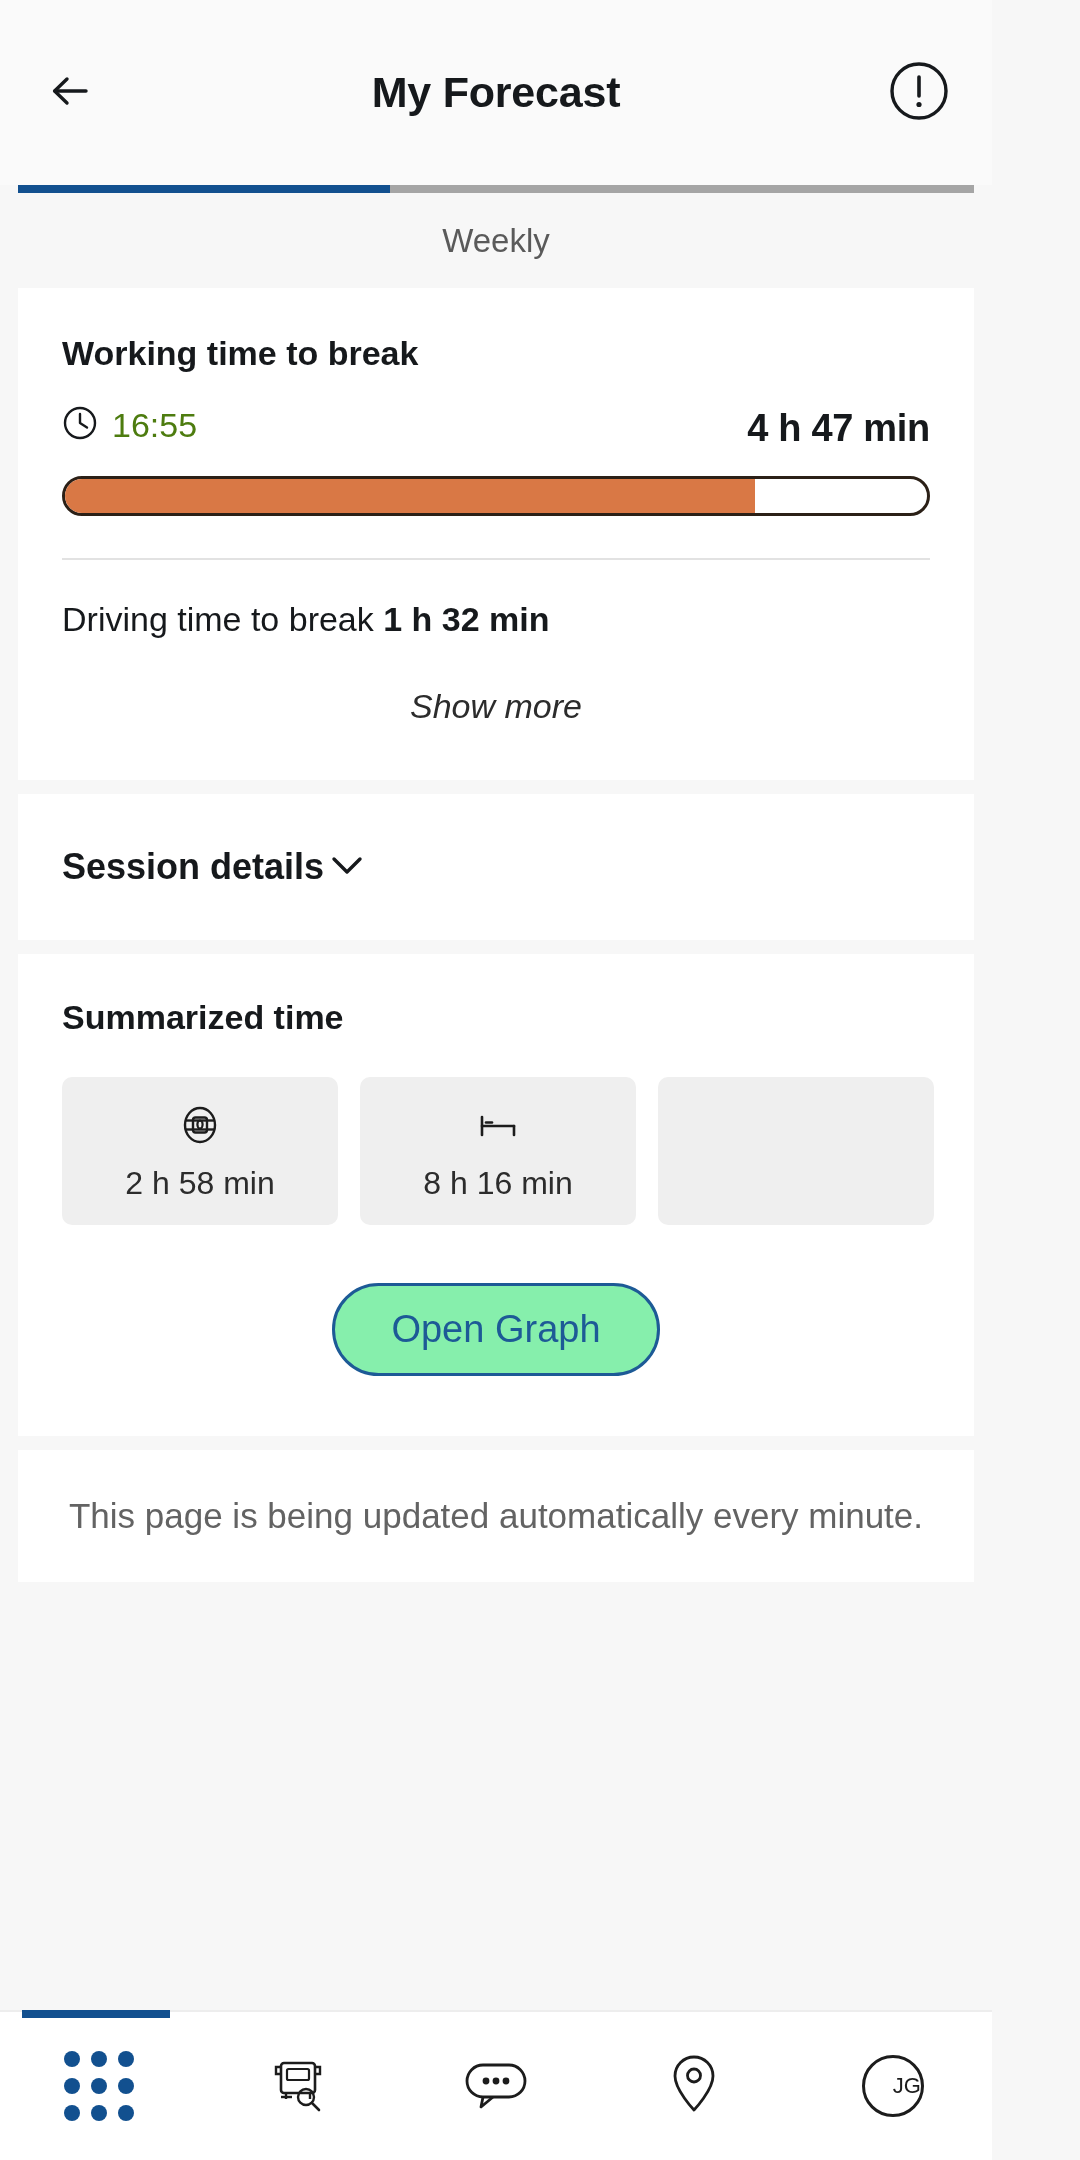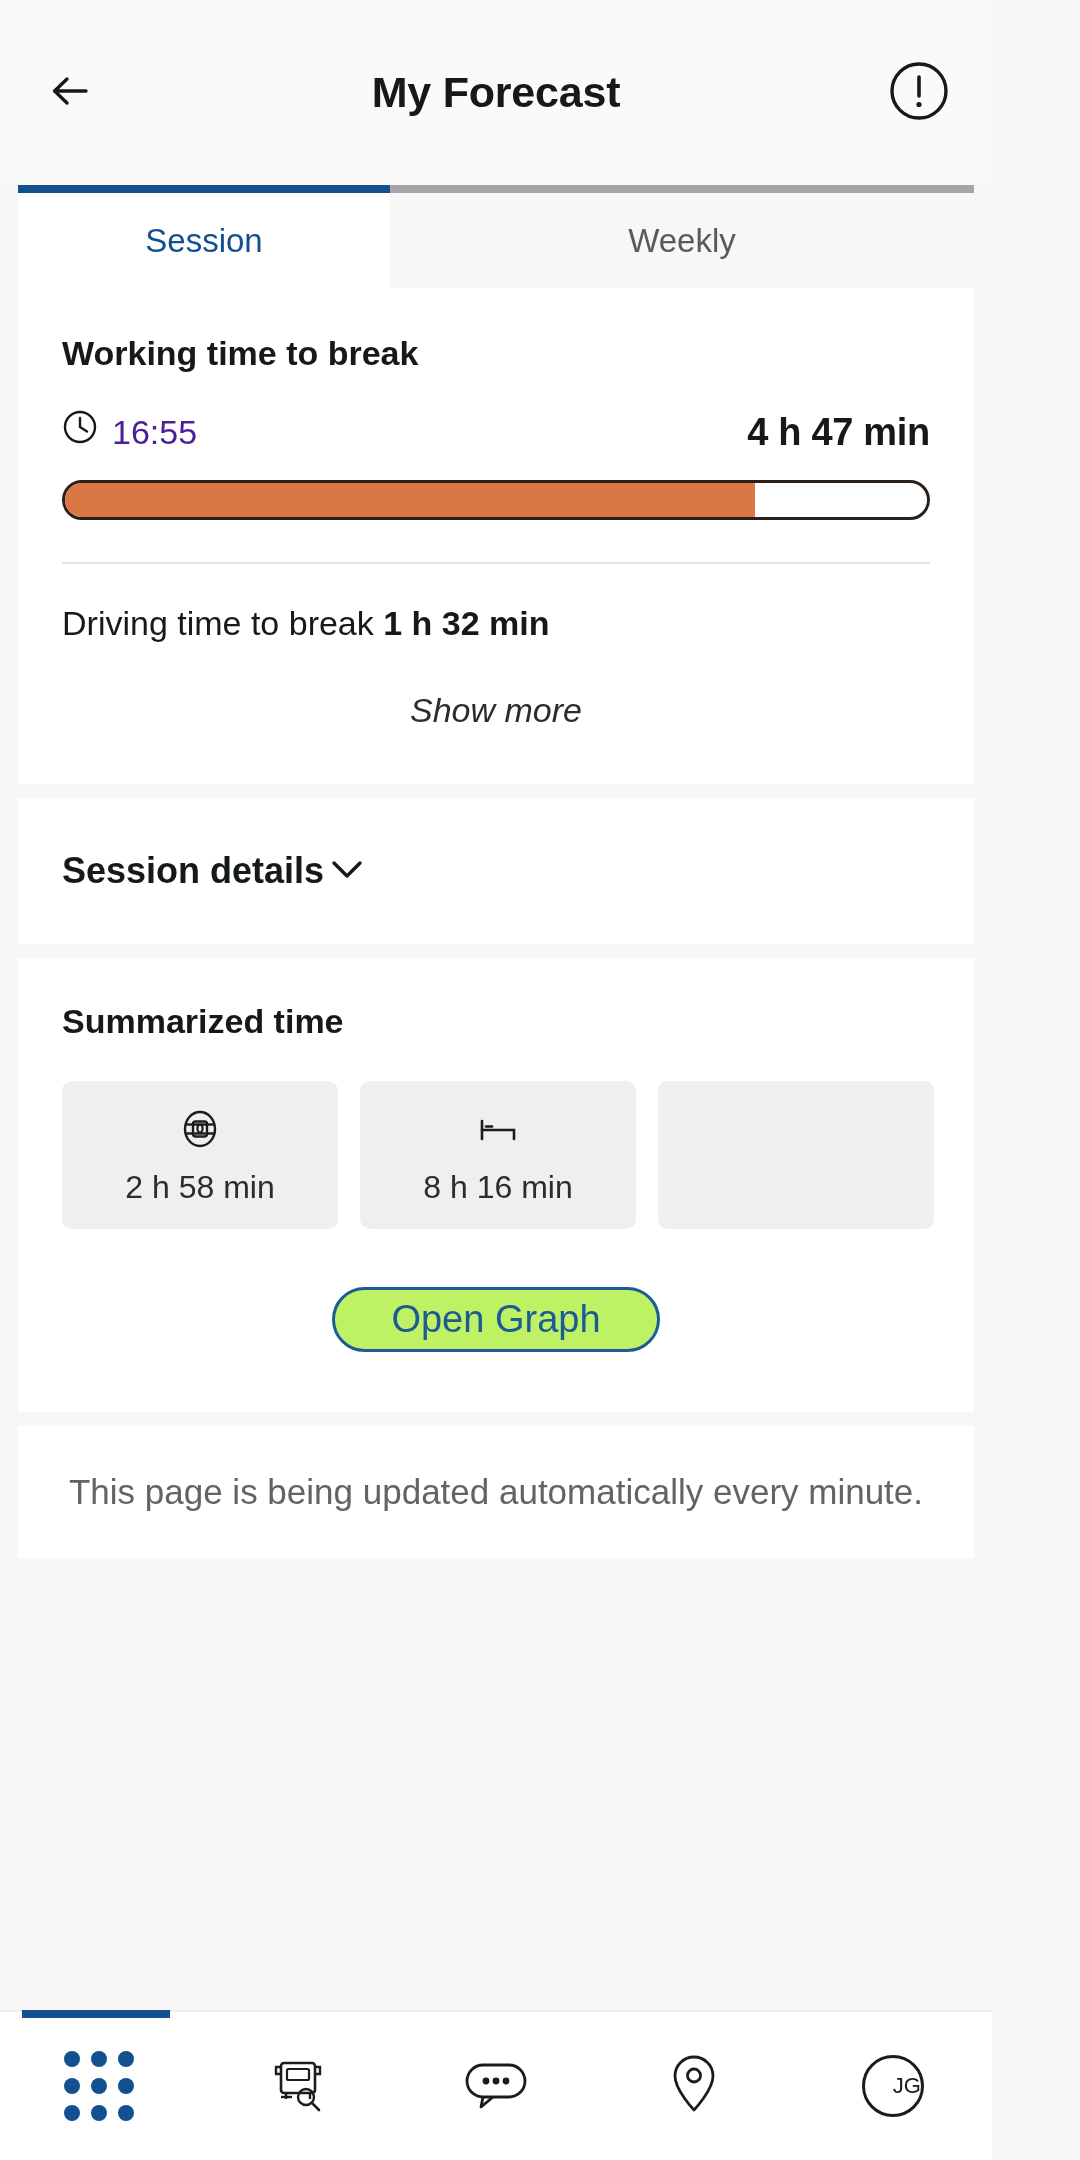--- a/index.html
+++ b/index.html
@@ -126,22 +126,21 @@
     justify-content: space-between;
     margin-bottom: 26px;
   }
   .clock-group {
     display: flex;
     align-items: center;
     gap: 14px;
   }
   .clock-time {
     font-size: 34px;
-    color: #4c1d95;
-    margin-top: 8px;
+    color: #4d7c0f;
   }
   .big-value {
     font-size: 38px;
     font-weight: bold;
     color: #16191C;
     letter-spacing: -0.3px;
   }
 
   .progress-track {
     height: 40px;
@@ -228,22 +227,22 @@
   .graph-btn-wrap {
     display: flex;
     justify-content: center;
     margin-top: 58px;
   }
   .graph-btn {
     border: 3px solid #1D5A96;
     border-radius: 60px;
     color: #1D5A96;
     font-size: 38px;
-    padding: 8px 56px;
-    background: #bef264;
+    padding: 22px 56px;
+    background: #86efac;
     cursor: pointer;
     font-family: "Liberation Sans", sans-serif;
   }
 
   
   .notice-card {
     padding: 46px 40px;
     text-align: center;
     font-size: 35px;
     font-weight: normal;
@@ -330,23 +329,20 @@
       </span>
     </div>
   </div>
 
   <div class="tab-indicator">
     <div class="seg active" style="flex:0 0 372px"></div>
     <div class="seg inactive" style="flex:1"></div>
   </div>
 
   <div class="tabs">
-    <div class="tab active" style="flex:0 0 372px">
-      <span>Session</span>
-    </div>
     <div class="tab inactive">
       <span>Weekly</span>
     </div>
   </div>
 
   <div class="body">
 
     <div class="card forecast-card">
       <div class="section-title">Working time to break</div>
 

